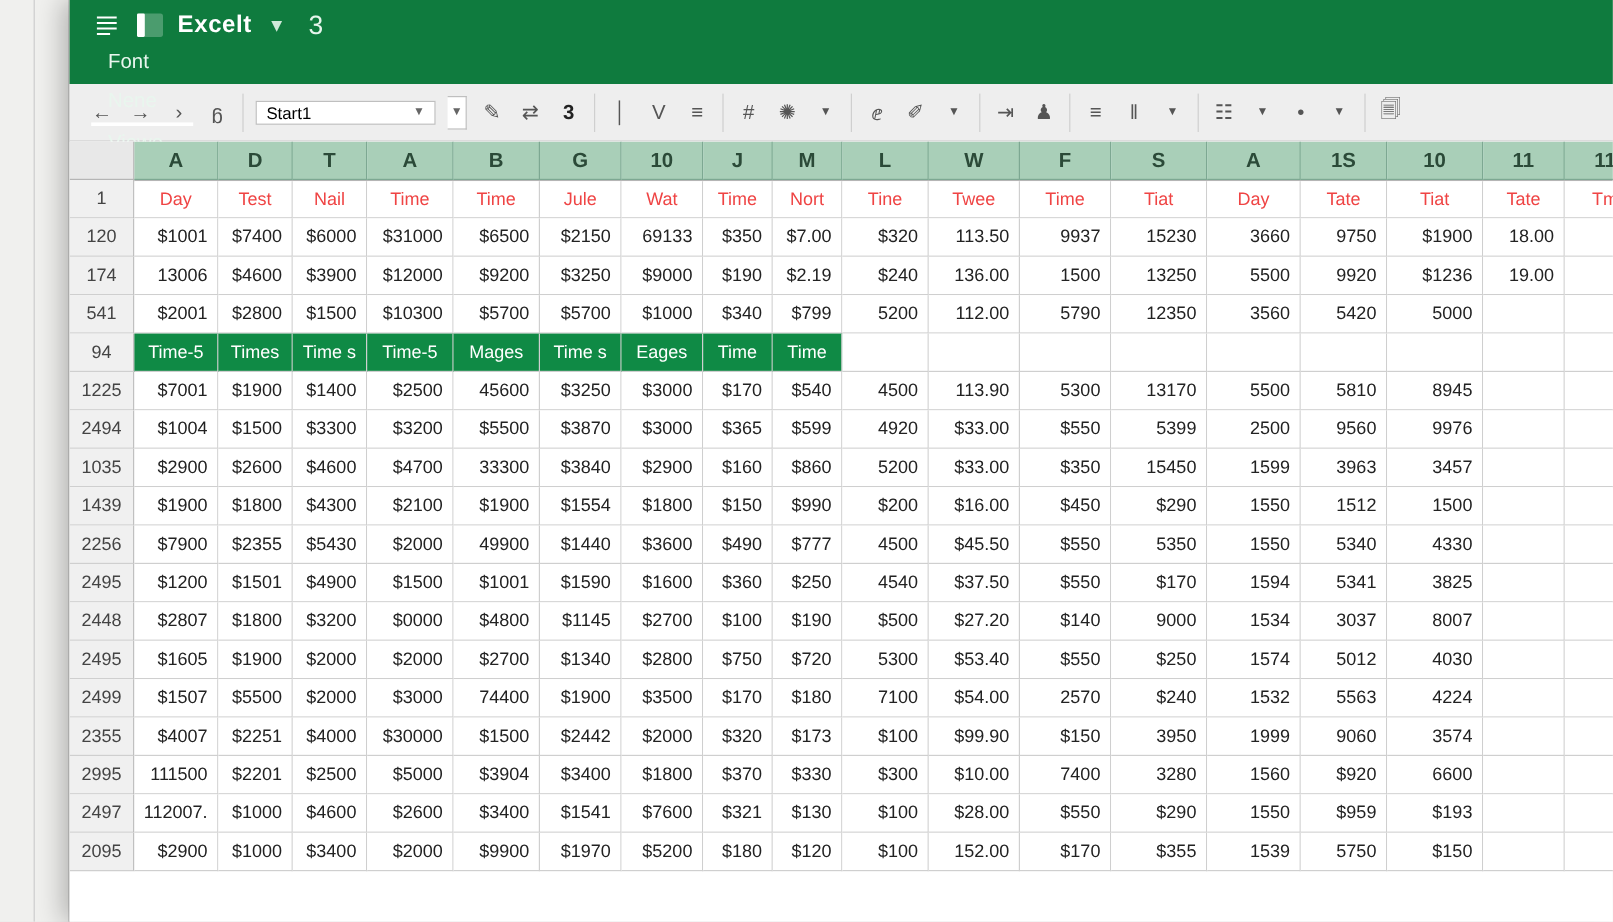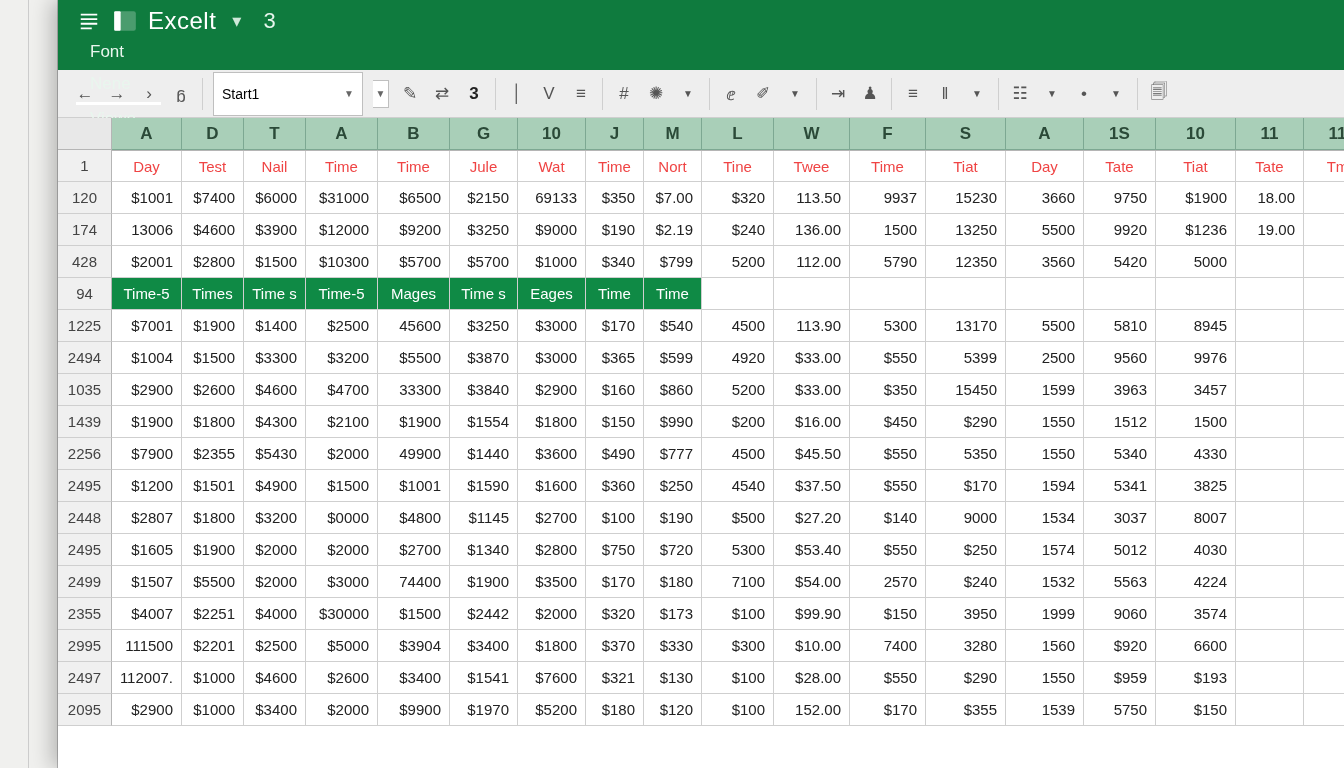--- a/index.html
+++ b/index.html
@@ -5,33 +5,33 @@
   * { box-sizing: border-box; margin: 0; padding: 0; font-family: "Segoe UI", Arial, sans-serif; }
   body { background: #d8d8d8; width: 1344px; height: 768px; overflow: hidden; }
   .app { position: absolute; left: 58px; top: 0; right: 0; bottom: 0; background: #f3f3f3; box-shadow: -6px 0 20px rgba(0,0,0,0.25); }
   .left-gutter { position: absolute; left:0; top:0; width:58px; height:100%; background:#f0f0ee; border-right:1px solid #bbb;}
   .left-gutter::before{content:"";position:absolute;left:28px;top:0;bottom:0;border-left:1px solid #ccc;}
   
   .titlebar { background: #0f7b3e; height: 70px; color: #fff; display: flex; align-items: flex-start; padding-top:4px;}
   .title-row { display:flex; align-items:center; height:34px; padding-left:18px; gap:10px;}
   .title-icon { width:26px; height:26px; display:flex; align-items:center; justify-content:center; }
   .title-icon svg { fill:#fff;}
-  .title-text { font-size:24px; font-weight:400; letter-spacing:0.5px;}
+  .title-text { font-size:20px; font-weight:700; letter-spacing:0.5px;}
   .title-drop { color:#cfe9d9; font-size:18px; padding:0 6px;}
   .title-num  { color:#e6f5ec; font-size:22px; padding-left:6px;}
   .menu-row { position:absolute; left:18px; top:38px; display:flex; gap:0;flex-direction:column;}
   .menu-item { color:#e9f6ee; font-size:17px; padding:4px 14px 8px 14px; cursor:pointer; }
   .menu-item.active { border-bottom:3px solid #ffffff; }
   .menu-caret { color:#cfe9d9; font-size:14px; padding:6px 0 0 2px;}
   
   .toolbar { height:48px; background:#eeeeee; border-bottom:1px solid #cfcfcf; display:flex; align-items:center; padding:0 16px; gap:10px;}
   .tb-group { display:flex; align-items:center; gap:10px; padding-right:10px; border-right:1px solid #cfcfcf; height:32px;}
   .tb-group:last-child{border-right:none;}
   .tb-btn { width:22px; height:22px; color:#555; display:flex; align-items:center; justify-content:center; font-size:17px; cursor:pointer;}
-  .name-box { width:150px; height:44px; border:1px solid #bfbfbf; background:#fff; font-size:14px; padding:0 8px; display:flex; align-items:center; justify-content:space-between;}
+  .name-box { width:150px; height:20px; border:1px solid #bfbfbf; background:#fff; font-size:14px; padding:0 8px; display:flex; align-items:center; justify-content:space-between;}
   .name-box .dd{font-size:10px;color:#666;}
   .mini-dd { width:16px; height:28px; border:1px solid #bfbfbf; border-left:none; background:#fff; display:flex;align-items:center;justify-content:center;font-size:10px;color:#666;}
   
   .sheet-wrap { position:absolute; top:118px; left:0; right:0; bottom:0; background:#fff; overflow:hidden;}
   .sel-all { position:absolute; left:0; top:0; width:54px; height:32px; background:#e8e8e8; border-right:1px solid #b5b5b5; border-bottom:1px solid #b5b5b5;}
   .col-headers { position:absolute; left:54px; top:0; right:0; height:32px; display:flex;}
   .col-h { background:#a9cfb8; border-right:1px solid #7da892; border-bottom:1px solid #7da892; color:#2b4a38; font-size:17px; font-weight:600; display:flex; align-items:center; justify-content:center; flex:0 0 auto;}
   .row-headers { position:absolute; left:0; top:32px; width:54px; bottom:0;}
   .row-h { height:32px; background:#f0f0f0; border-right:1px solid #b5b5b5; border-bottom:1px solid #cfcfcf; color:#444; font-size:15px; display:flex; align-items:center; justify-content:center; }
   .grid { position:absolute; left:54px; top:32px; right:0; bottom:0;}
@@ -157,21 +157,21 @@
         <div class="col-h w13">A</div>
         <div class="col-h w14">1S</div>
         <div class="col-h w15">10</div>
         <div class="col-h w16">11</div>
         <div class="col-h w17">11</div>
       </div>
     <div class="row-headers" id="row-headers">
         <div class="row-h">1</div>
         <div class="row-h">120</div>
         <div class="row-h">174</div>
-        <div class="row-h">428</div>
+        <div class="row-h">541</div>
         <div class="row-h">94</div>
         <div class="row-h">1225</div>
         <div class="row-h">2494</div>
         <div class="row-h">1035</div>
         <div class="row-h">1439</div>
         <div class="row-h">2256</div>
         <div class="row-h">2495</div>
         <div class="row-h">2448</div>
         <div class="row-h">2495</div>
         <div class="row-h">2499</div>

